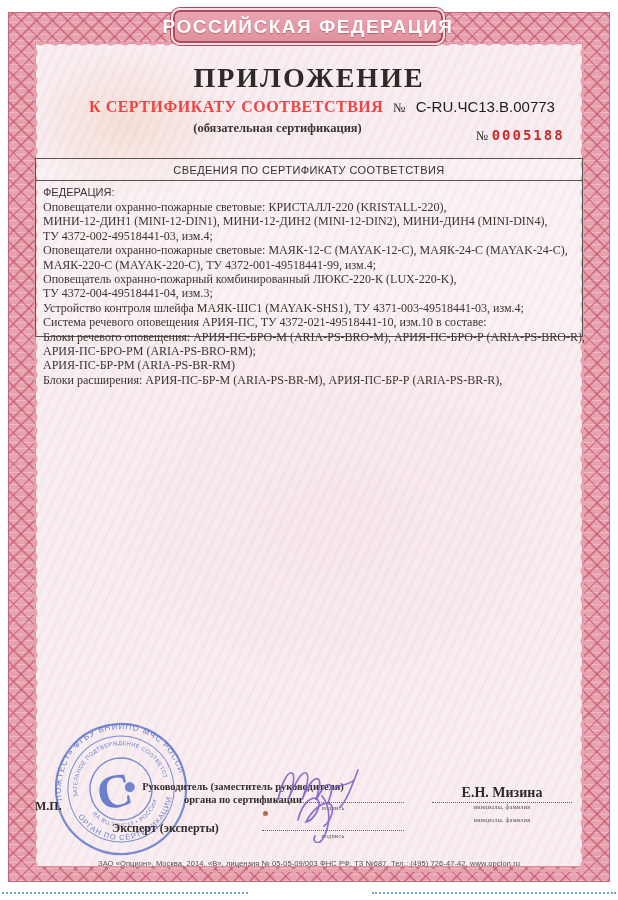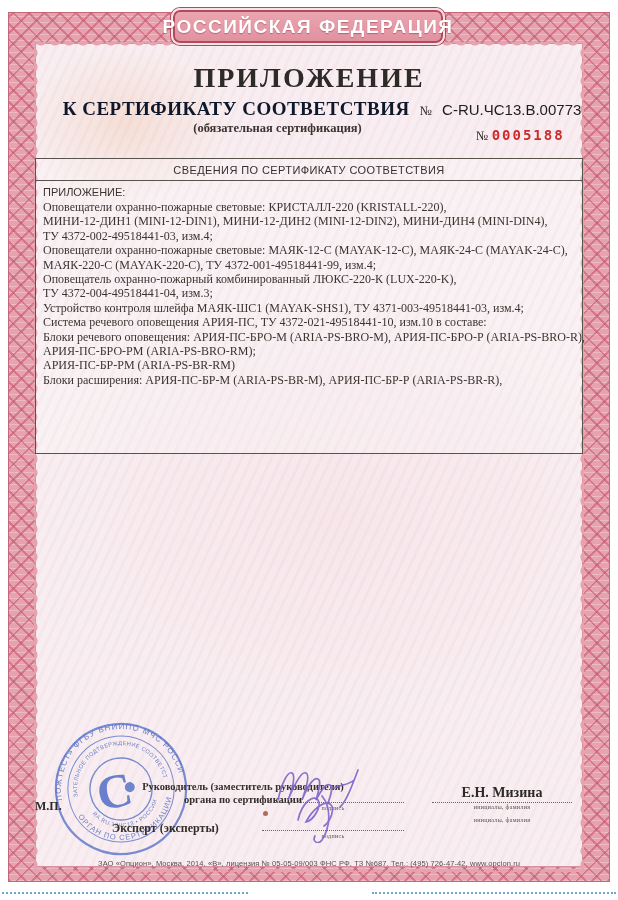--- a/index.html
+++ b/index.html
@@ -39,31 +39,31 @@
     display:flex;align-items:center;justify-content:center;}
   .badge span{color:#ffffff;font-family:"Liberation Sans",sans-serif;font-weight:bold;
     font-size:19px;letter-spacing:1.5px;white-space:nowrap;
     text-shadow:0 1px 1px rgba(140,40,55,.45);}
 
   
   .title{position:absolute;left:0;right:0;top:62px;text-align:center;
     font-size:28px;font-weight:bold;letter-spacing:2px;color:#2e2a28;}
   .subtitle{position:absolute;left:0;right:0;top:98px;display:flex;justify-content:center;
     align-items:baseline;gap:10px;padding-left:26px;}
-  .subtitle .st-text{font-size:19px;font-weight:bold;letter-spacing:.5px;color:#0f172a;}
+  .subtitle .st-text{font-size:16px;font-weight:bold;letter-spacing:.5px;color:#ef4444;}
   .subtitle .st-no{font-size:13px;color:#2e2a28;}
   .subtitle .st-num{font-family:"Liberation Sans",sans-serif;font-weight:normal;font-size:15px;color:#1f1d1c;}
   .certtype{position:absolute;left:160px;top:121px;width:235px;text-align:center;
     font-size:12.5px;font-weight:bold;color:#3a3330;}
   .formno{position:absolute;left:476px;top:127px;font-size:13px;color:#2e2a28;white-space:nowrap;}
   .formno b{font-family:"DejaVu Sans Mono",monospace;font-weight:bold;font-size:14px;
     letter-spacing:2px;color:#cc2b2b;}
 
   
-  .infobox{position:absolute;left:35px;top:158px;width:548px;height:296px;box-sizing:border-box;
+  .infobox{position:absolute;left:35px;top:158px;width:548px;height:179px;box-sizing:border-box;
     border:1px solid #59534e;background:rgba(255,255,255,.18);}
   .infobox .head{height:21px;border-bottom:1px solid #59534e;display:flex;align-items:center;
     justify-content:center;font-family:"Liberation Sans",sans-serif;font-size:11px;
     letter-spacing:.4px;color:#33302d;}
   .infobox .body{padding:4px 8px 0 7px;color:#3b3430;}
   .infobox .body div{font-size:12px;line-height:14.4px;white-space:nowrap;}
   .infobox .body div.lead{font-family:"Liberation Sans",sans-serif;font-size:11px;line-height:15px;}
 
   
   .mp{position:absolute;left:35px;top:799px;font-size:12px;font-weight:bold;color:#2e2a28;}
@@ -119,21 +119,21 @@
   </div>
   <div class="certtype">(обязательная сертификация)</div>
   <div class="formno">
     <span>№</span>
     <b>0005188</b>
   </div>
 
   <div class="infobox">
     <div class="head">СВЕДЕНИЯ ПО СЕРТИФИКАТУ СООТВЕТСТВИЯ</div>
     <div class="body">
-      <div class="lead">ПРИЛОЖЕНИЕ:</div>
+      <div class="lead">ФЕДЕРАЦИЯ:</div>
       <div>Оповещатели охранно-пожарные световые: КРИСТАЛЛ-220 (KRISTALL-220),</div>
       <div>МИНИ-12-ДИН1 (MINI-12-DIN1), МИНИ-12-ДИН2 (MINI-12-DIN2), МИНИ-ДИН4 (MINI-DIN4),</div>
       <div>ТУ 4372-002-49518441-03, изм.4;</div>
       <div>Оповещатели охранно-пожарные световые: МАЯК-12-С (MAYAK-12-C), МАЯК-24-С (MAYAK-24-C),</div>
       <div>МАЯК-220-С (MAYAK-220-C), ТУ 4372-001-49518441-99, изм.4;</div>
       <div>Оповещатель охранно-пожарный комбинированный ЛЮКС-220-К (LUX-220-K),</div>
       <div>ТУ 4372-004-49518441-04, изм.3;</div>
       <div>Устройство контроля шлейфа МАЯК-ШС1 (MAYAK-SHS1), ТУ 4371-003-49518441-03, изм.4;</div>
       <div>Система речевого оповещения АРИЯ-ПС, ТУ 4372-021-49518441-10, изм.10 в составе:</div>
       <div>Блоки речевого оповещения: АРИЯ-ПС-БРО-М (ARIA-PS-BRO-M), АРИЯ-ПС-БРО-Р (ARIA-PS-BRO-R),</div>

